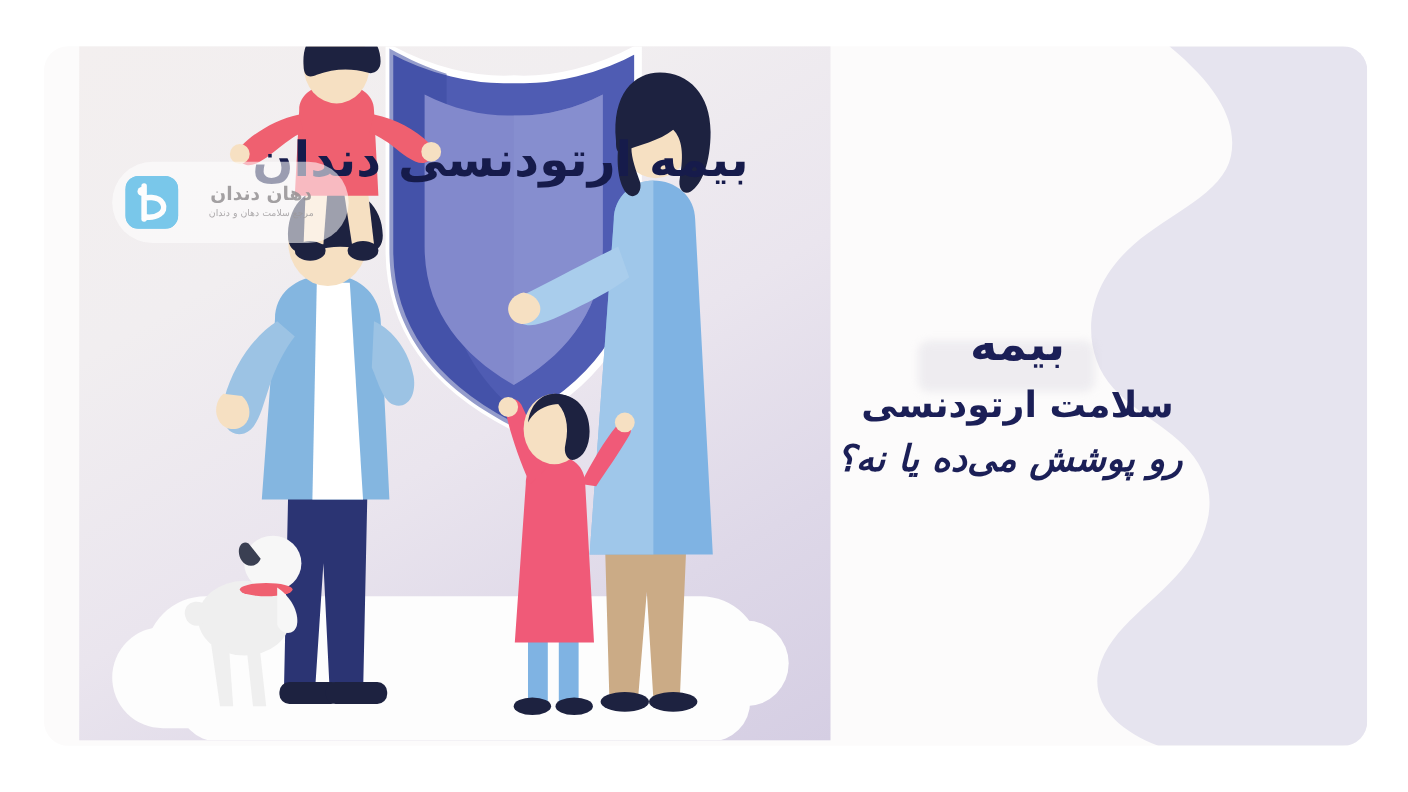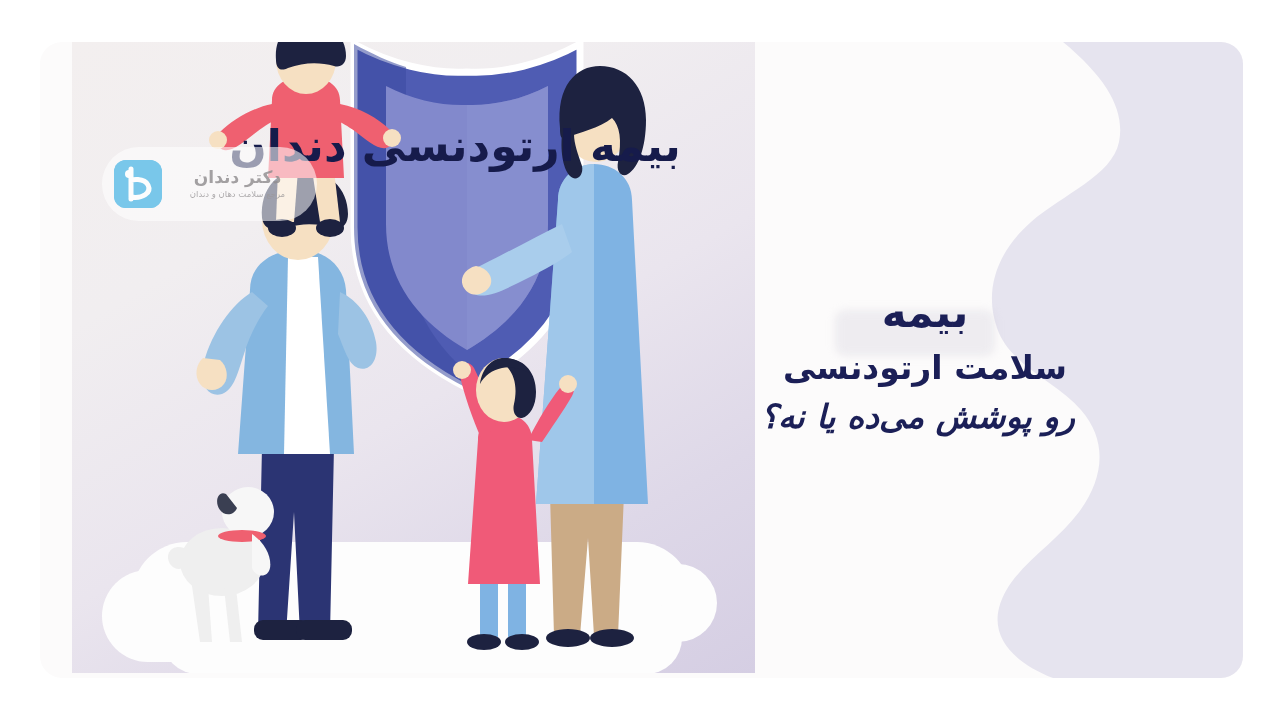--- a/index.html
+++ b/index.html
@@ -356,21 +356,21 @@
 
     <div class="watermark">
       <div class="wm-logo">
         <svg viewBox="0 0 48 48" aria-hidden="true">
           <rect x="0" y="0" width="48" height="48" rx="12" fill="#6fc4ea"></rect>
           <path d="M17 9 L17 39 M17 20 C17 20 30 17 34 25 C38 33 28 39 17 37" fill="none" stroke="#ffffff" stroke-width="5" stroke-linecap="round"></path>
           <circle cx="15" cy="14" r="4" fill="#ffffff"></circle>
         </svg>
       </div>
       <div class="wm-text">
-        <div class="wm-name">دکتر دندان</div>
+        <div class="wm-name">دهان دندان</div>
         <div class="wm-sub">مرجع سلامت دهان و دندان</div>
       </div>
     </div>
 
     <div class="right-copy">
       <span class="ln ln-1">بیمه</span>
       <span class="ln ln-2">سلامت ارتودنسی</span>
       <span class="ln ln-3">رو پوشش می‌ده یا نه؟</span>
     </div>
 

